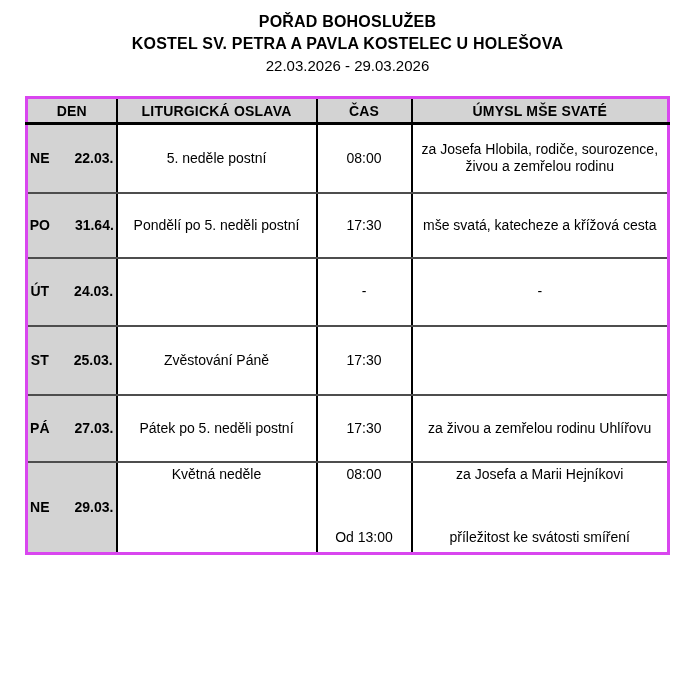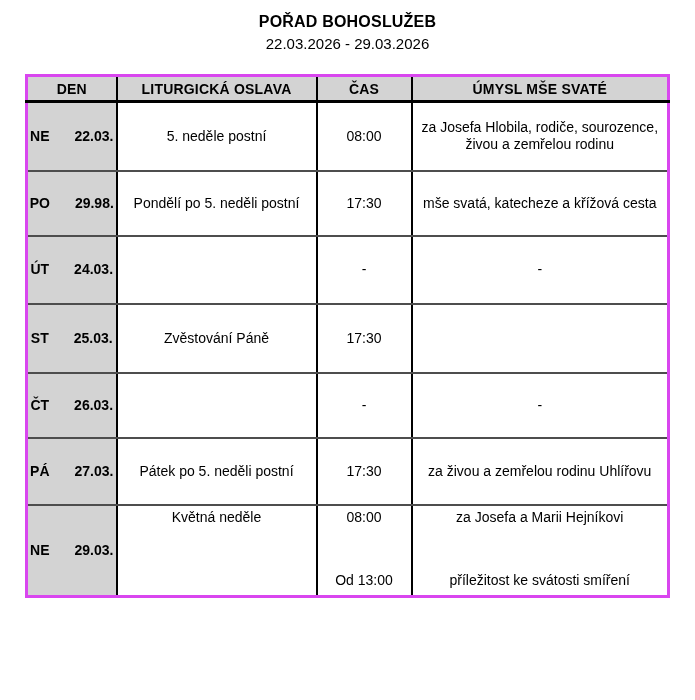--- a/index.html
+++ b/index.html
@@ -83,20 +83,21 @@
     display: flex;
     align-items: center;
     justify-content: center;
   }
 </style>
 </head>
 <body>
 
 <div class="titles">
   <div class="title-line1">POŘAD BOHOSLUŽEB</div>
+  <div class="title-line2">KOSTEL SV. PETRA A PAVLA KOSTELEC U HOLEŠOVA</div>
   <div class="title-line3">22.03.2026 - 29.03.2026</div>
 </div>
 
 <table class="schedule">
   <colgroup>
     <col style="width:90px">
     <col style="width:200px">
     <col style="width:95px">
     <col style="width:257px">
   </colgroup>
@@ -117,21 +118,21 @@
         </div>
       </td>
       <td class="celebration-cell">5. neděle postní</td>
       <td class="time-cell">08:00</td>
       <td class="intention-cell">za Josefa Hlobila, rodiče, sourozence, živou a zemřelou rodinu</td>
     </tr>
     <tr style="height:65px">
       <td class="day-cell">
         <div class="day-inner">
           <span>PO</span>
-          <span>29.98.</span>
+          <span>31.64.</span>
         </div>
       </td>
       <td class="celebration-cell">Pondělí po 5. neděli postní</td>
       <td class="time-cell">17:30</td>
       <td class="intention-cell">mše svatá, katecheze a křížová cesta</td>
     </tr>
     <tr style="height:68px">
       <td class="day-cell">
         <div class="day-inner">
           <span>ÚT</span>
@@ -145,31 +146,20 @@
     <tr style="height:69px">
       <td class="day-cell">
         <div class="day-inner">
           <span>ST</span>
           <span>25.03.</span>
         </div>
       </td>
       <td class="celebration-cell">Zvěstování Páně</td>
       <td class="time-cell">17:30</td>
       <td class="intention-cell"></td>
-    </tr>
-    <tr style="height:65px">
-      <td class="day-cell">
-        <div class="day-inner">
-          <span>ČT</span>
-          <span>26.03.</span>
-        </div>
-      </td>
-      <td class="celebration-cell"></td>
-      <td class="time-cell">-</td>
-      <td class="intention-cell">-</td>
     </tr>
     <tr style="height:67px">
       <td class="day-cell">
         <div class="day-inner">
           <span>PÁ</span>
           <span>27.03.</span>
         </div>
       </td>
       <td class="celebration-cell">Pátek po 5. neděli postní</td>
       <td class="time-cell">17:30</td>

